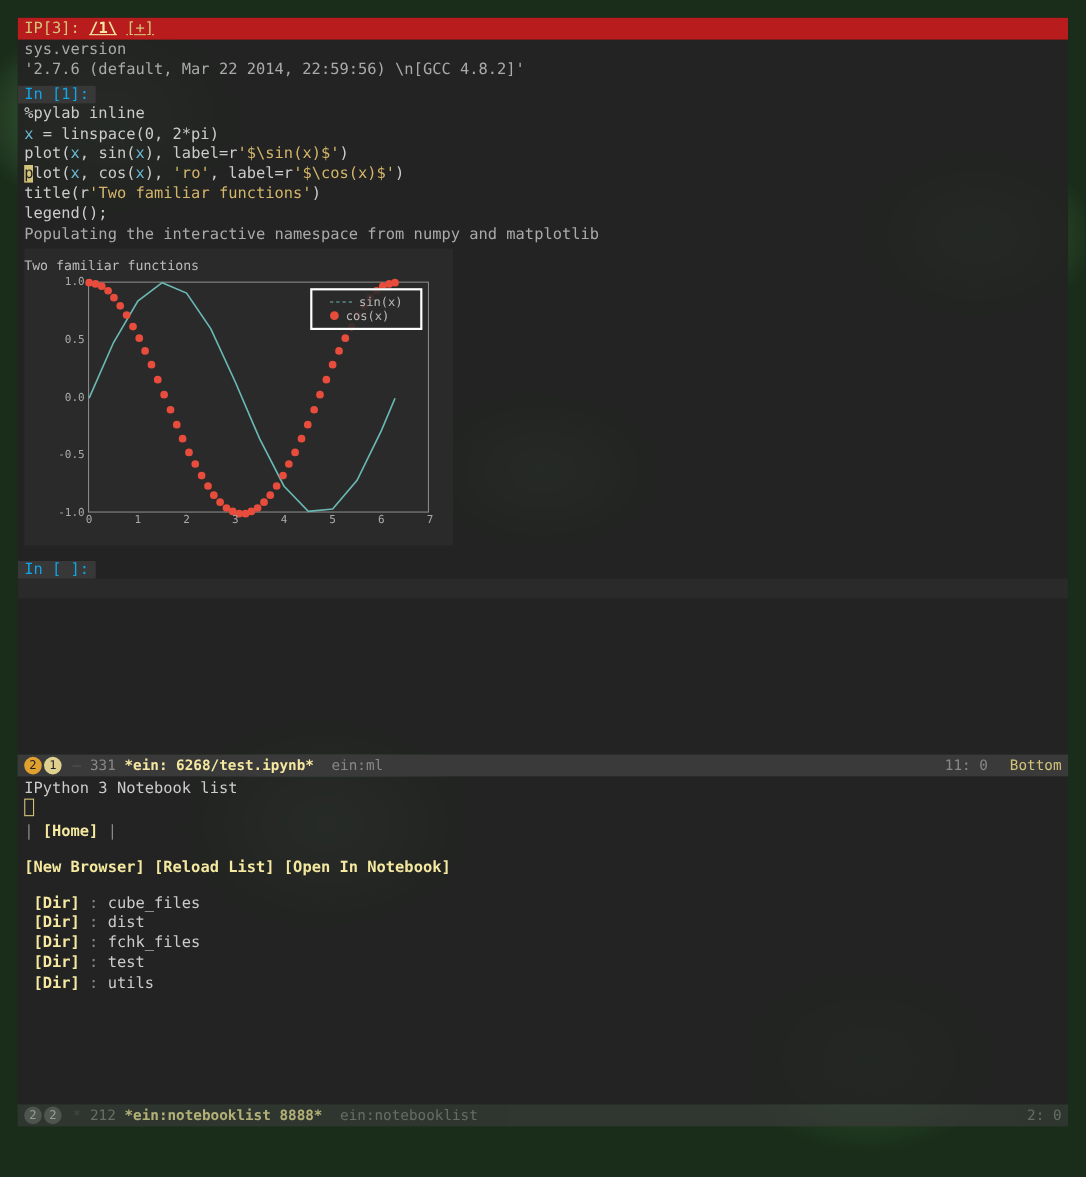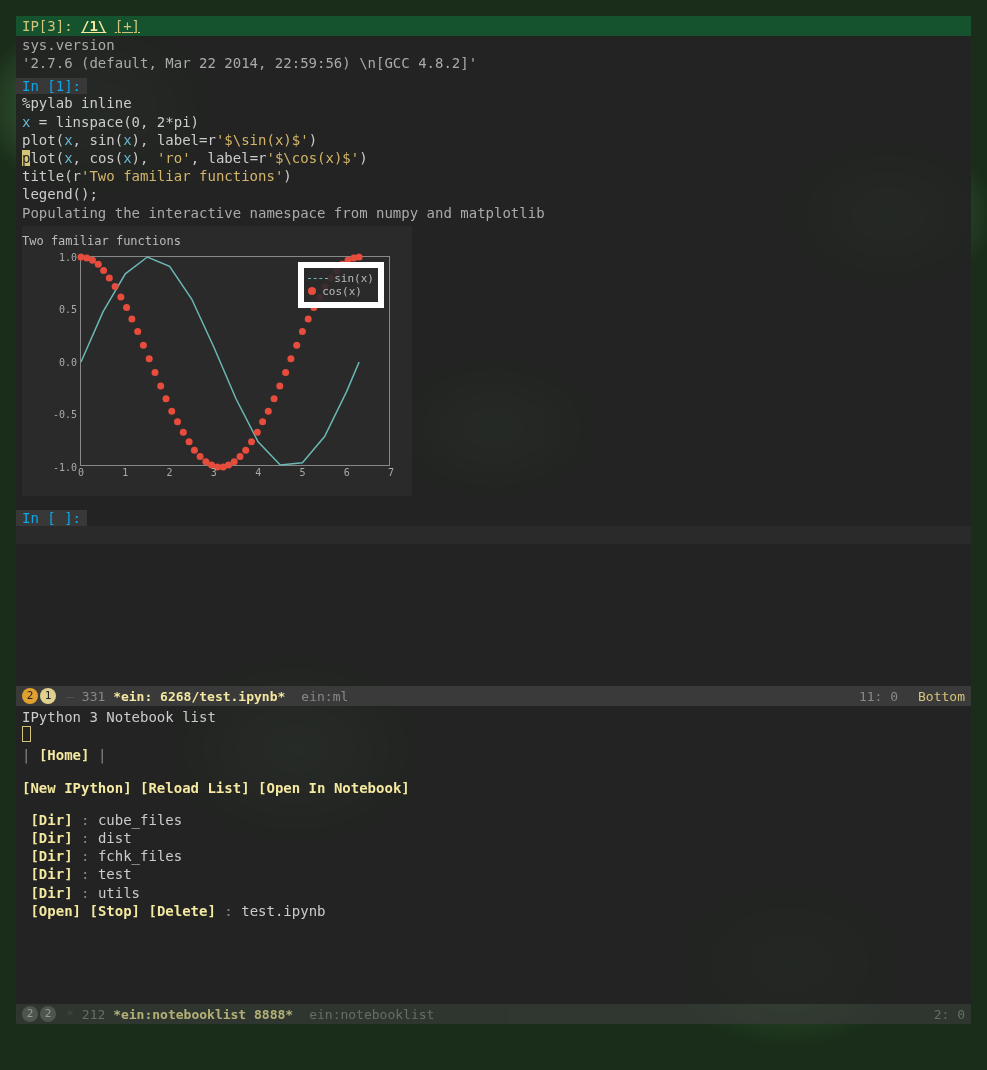--- a/index.html
+++ b/index.html
@@ -29,21 +29,21 @@
 .pane {
   background: rgba(35, 35, 35, 0.92);
   margin: 0 16px;
 }
 .top-pane {
   margin-top: 16px;
   height: 670px;
   overflow: hidden;
 }
 .header-line {
-  background: #14532d;
+  background: #b91c1c;
   padding: 2px 6px;
   color: #d4c47a;
 }
 .header-line .tab-active {
   text-decoration: underline;
   font-weight: bold;
   color: #f5e8a0;
 }
 .header-line .tab-plus {
   text-decoration: underline;
@@ -89,23 +89,23 @@
   left: 58px;
   top: 30px;
   width: 310px;
   height: 210px;
   border: 1px solid #888;
 }
 .legend-box {
   position: absolute;
   right: 5px;
   top: 5px;
-  border: 6px solid #ffffff;
+  border: 2px solid #ffffff;
   background: rgba(42,42,42,0.9);
-  padding: 4px 4px;
+  padding: 4px 16px;
   font-size: 11px;
   color: #bbb;
 }
 .legend-row { display: flex; align-items: center; gap: 6px; }
 .legend-line-sin { width: 20px; height: 1px; border-top: 1px dashed #6ab8b4; }
 .legend-dot-cos { width: 8px; height: 8px; background: #e74c3c; border-radius: 50%; }
 .y-tick { position: absolute; right: 100%; font-size: 10px; color: #aaa; padding-right: 4px; transform: translateY(-50%); }
 .x-tick { position: absolute; top: 100%; font-size: 10px; color: #aaa; transform: translateX(-50%); padding-top: 2px; }
 .modeline {
   background: #3a3a3a;
@@ -289,37 +289,32 @@
   <div class="nb-list">
     <div class="nb-title">IPython 3 Notebook list</div>
     <span class="nb-cursor"></span>
     <div>
       <span class="nb-sep">|</span>
       <span class="nb-btn">[Home]</span>
       <span class="nb-sep">|</span>
     </div>
     <div style="height:14px"></div>
     <div>
-      <span class="nb-btn">[New IPython]</span>
+      <span class="nb-btn">[New Browser]</span>
       <span class="nb-btn">[Reload List]</span>
       <span class="nb-btn">[Open In Notebook]</span>
     </div>
     <div style="height:14px"></div>
     <div id="nb-entries">
         <div>&nbsp;<span class="nb-dir">[Dir]</span><span class="nb-sep"> : </span><span class="nb-dir-name">cube_files</span></div>
         <div>&nbsp;<span class="nb-dir">[Dir]</span><span class="nb-sep"> : </span><span class="nb-dir-name">dist</span></div>
         <div>&nbsp;<span class="nb-dir">[Dir]</span><span class="nb-sep"> : </span><span class="nb-dir-name">fchk_files</span></div>
         <div>&nbsp;<span class="nb-dir">[Dir]</span><span class="nb-sep"> : </span><span class="nb-dir-name">test</span></div>
         <div>&nbsp;<span class="nb-dir">[Dir]</span><span class="nb-sep"> : </span><span class="nb-dir-name">utils</span></div>
       </div>
-    <div>
-      &nbsp;<span class="nb-btn">[Open]</span>
-      <span class="nb-btn">[Stop]</span>
-      <span class="nb-btn">[Delete]</span><span class="nb-sep"> : </span><span class="nb-dir-name">test.ipynb</span>
-    </div>
   </div>
 </div>
 
 <div class="modeline" style="opacity:0.7">
   <span class="badge badge-gray">2</span><span class="badge badge-gray">2</span>
   <span class="sep">*</span>
   <span style="color:#888">212</span>&nbsp;
   <span class="buffer-name">*ein:notebooklist 8888*</span>
   <span style="margin-left:16px" class="mode-name">ein:notebooklist</span>
   <span class="spacer"></span>

